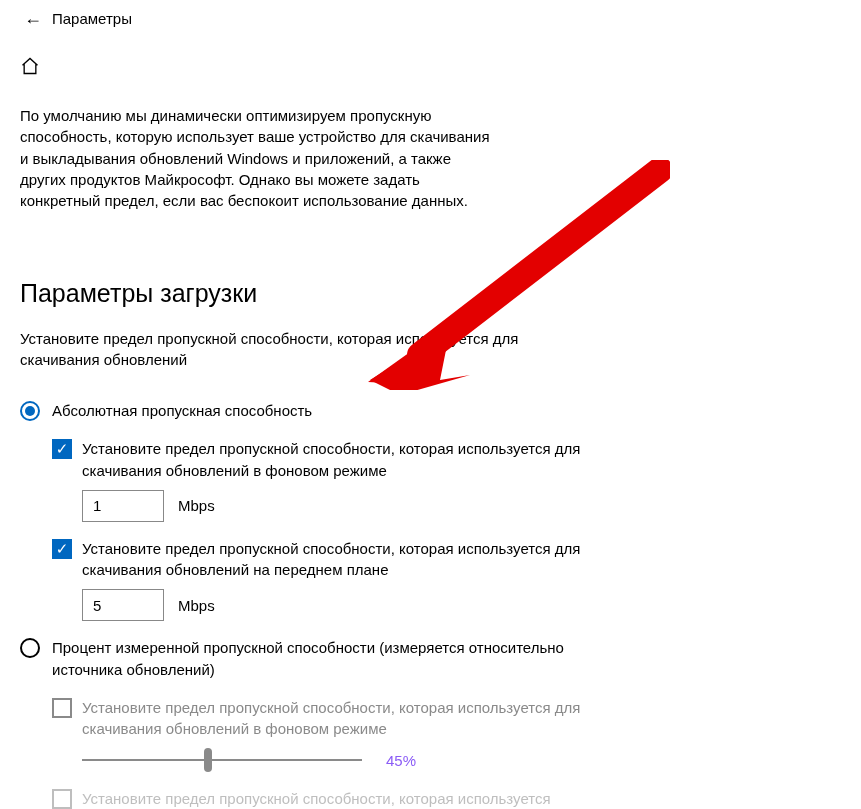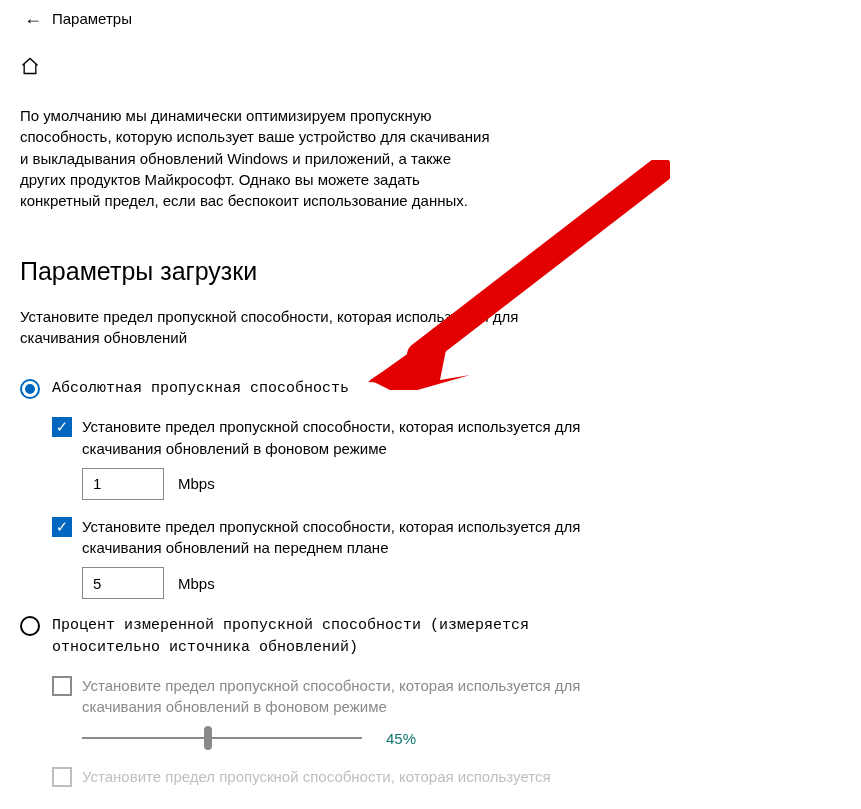--- a/index.html
+++ b/index.html
@@ -43,39 +43,38 @@
   .page-title {
     font-size: 30px;
     font-weight: 400;
   }
   .content {
     padding: 0 20px;
     max-width: 640px;
   }
   .intro {
     line-height: 1.42;
-    margin-bottom: 46px;
+    margin-bottom: 68px;
     max-width: 470px;
   }
   .section-title {
     font-size: 25px;
     font-weight: 400;
     margin-bottom: 20px;
   }
   .section-sub {
     margin-bottom: 30px;
     max-width: 560px;
     line-height: 1.4;
   }
   .radio-row {
     display: flex;
     align-items: flex-start;
     margin-bottom: 16px;
     cursor: pointer;
-    font-family: Liberation Mono, monospace;
   }
   .radio {
     width: 20px;
     height: 20px;
     border: 2px solid #000;
     border-radius: 50%;
     margin-right: 12px;
     display: flex;
     align-items: center;
     justify-content: center;
@@ -170,21 +169,21 @@
   .thumb {
     position: absolute;
     top: 50%;
     width: 8px;
     height: 24px;
     background: #8a8a8a;
     border-radius: 4px;
     transform: translate(-50%, -50%);
   }
   .slider-val {
-    color: #0f766e;
+    color: #8b5cf6;
   }
   .arrow-annot {
     position: absolute;
     z-index: 5;
     pointer-events: none;
   }
 </style>
 </head>
 <body>
 

